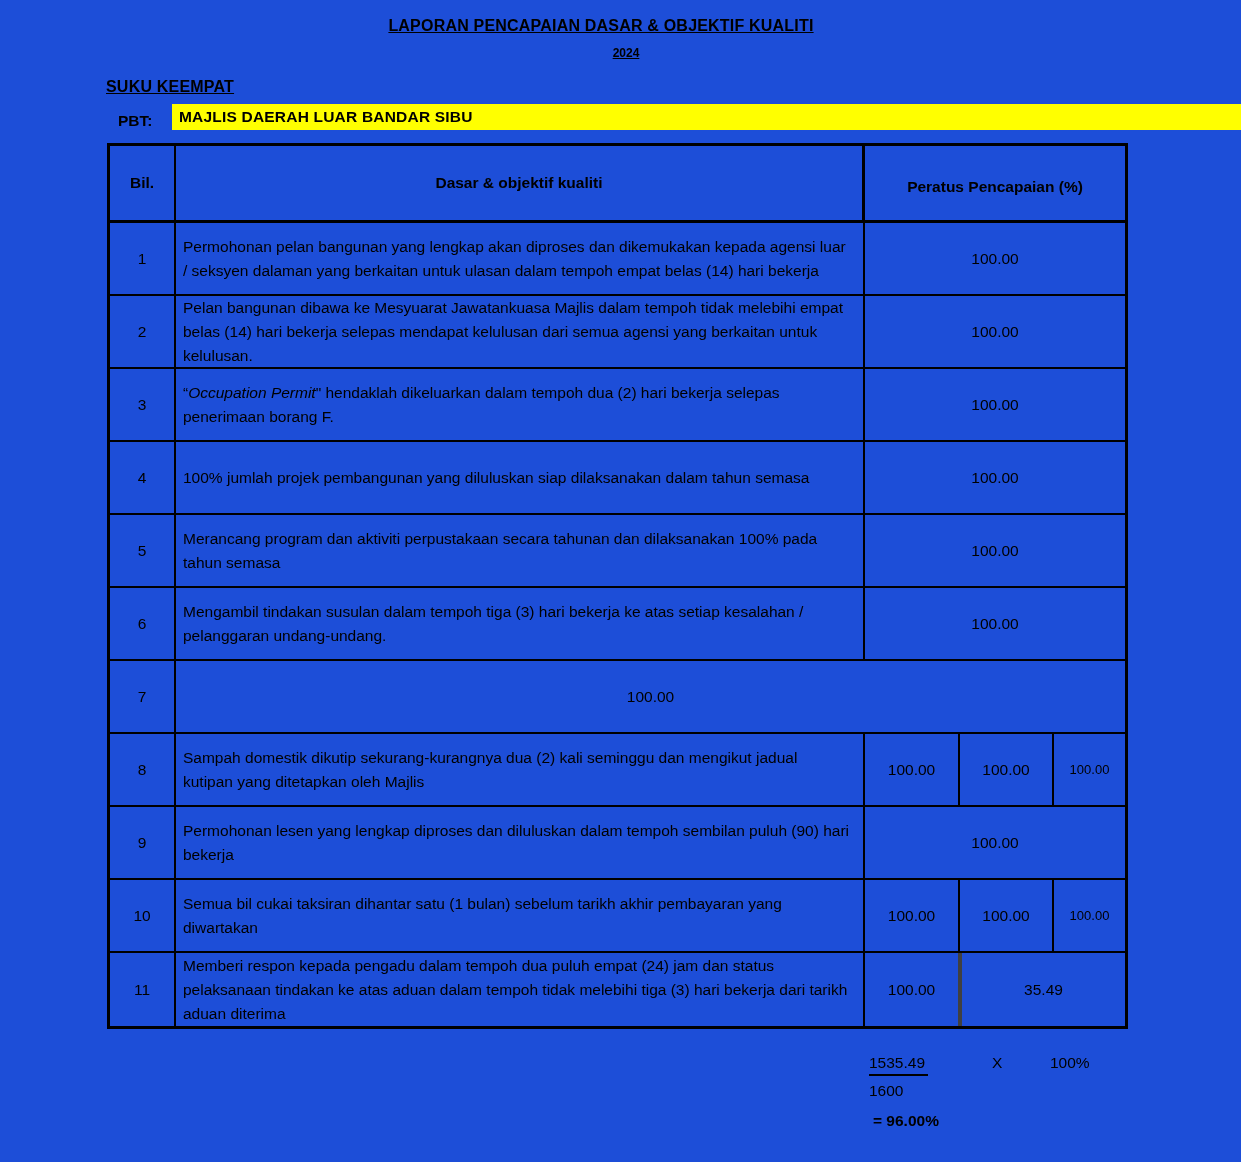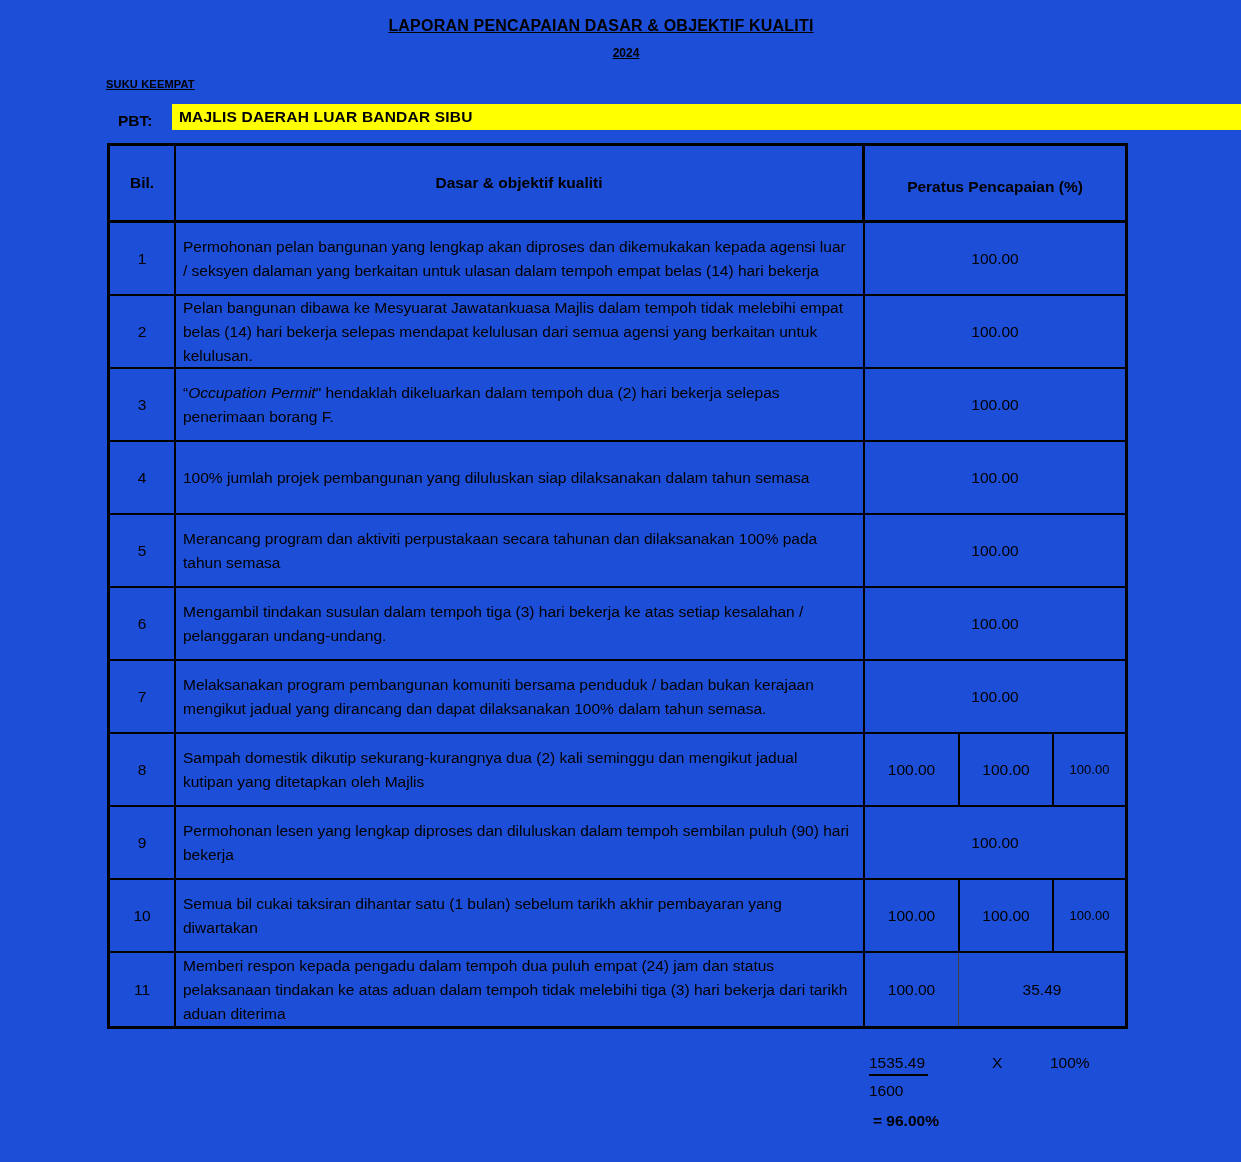--- a/index.html
+++ b/index.html
@@ -19,21 +19,21 @@
     text-decoration: underline; letter-spacing: 0.2px;
   }
   .doc-year {
     position: absolute; top: 46px; left: 0; width: 1158px;
     text-align: center; font-size: 12px; font-weight: bold;
     text-decoration: underline;
     margin-left: 47px;
   }
   .quarter {
     position: absolute; top: 78px; left: 106px;
-    font-size: 11px; font-weight: bold; text-decoration: underline;
+    font-size: 16px; font-weight: bold; text-decoration: underline;
     letter-spacing: 0.2px;
   }
   .pbt-row { position: absolute; top: 102px; left: 118px; display: flex; align-items: flex-end; height: 28px; }
   .pbt-label { font-weight: bold; font-size: 15.5px; width: 54px; }
   .pbt-value {
     width: 1076px; height: 26px; display: flex; align-items: center;
     padding-left: 7px; font-weight: bold; font-size: 15.5px; letter-spacing: 0.2px;
   }
 
   .rtable {
@@ -56,21 +56,21 @@
     flex: 0 0 689px; border-right: 2px solid #000;
     display: flex; align-items: center;
     padding: 2px 12px 2px 7px; line-height: 24px;
   }
   .td-pct { flex: 1; display: flex; }
   .pcell { display: flex; align-items: center; justify-content: center; }
   .pcell.full  { flex: 1; }
   .pcell.w1    { flex: 0 0 93px; }
   .pcell.w2    { flex: 0 0 94px; border-left: 2px solid #000; }
   .pcell.w3    { flex: 1; border-left: 2px solid #000; font-size: 13px; }
-  .pcell.wrest { flex: 1; border-left: 1px solid #404040; }
+  .pcell.wrest { flex: 1; border-left: 4px solid #404040; }
   .it { font-style: italic; }
 
   .calc { position: absolute; top: 1054px; left: 869px; font-size: 15.5px; }
   .calc-line1 { position: relative; height: 24px; }
   .calc-num { display: inline-block; border-bottom: 2px solid #000; padding: 0 3px 2px 0; }
   .calc-x   { position: absolute; left: 123px; top: 0; }
   .calc-pct { position: absolute; left: 181px; top: 0; }
   .calc-den { margin-top: 4px; }
   .calc-res { margin-top: 12px; margin-left: 4px; font-weight: bold; }
 </style>
@@ -144,23 +144,20 @@
           <div class="td-bil">6</div>
           <div class="td-desc">
             <div class="desc-inner"><span>Mengambil tindakan susulan dalam tempoh tiga (3) hari bekerja ke atas setiap kesalahan / pelanggaran undang-undang.</span></div>
           </div>
           <div class="td-pct">
             <div class="pcell full">100.00</div>
           </div>
         </div>
         <div class="trow">
           <div class="td-bil">7</div>
-          <div class="td-desc">
-            <div class="desc-inner"><span>Melaksanakan program pembangunan komuniti bersama penduduk / badan bukan kerajaan mengikut jadual yang dirancang dan dapat dilaksanakan 100% dalam tahun semasa.</span></div>
-          </div>
           <div class="td-pct">
             <div class="pcell full">100.00</div>
           </div>
         </div>
         <div class="trow">
           <div class="td-bil">8</div>
           <div class="td-desc">
             <div class="desc-inner"><span>Sampah domestik dikutip sekurang-kurangnya dua (2) kali seminggu dan mengikut jadual kutipan yang ditetapkan oleh Majlis</span></div>
           </div>
           <div class="td-pct">

